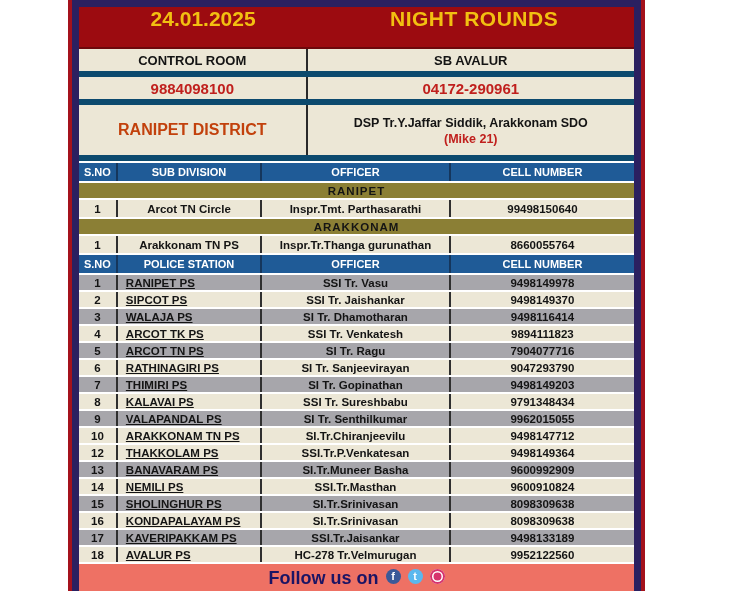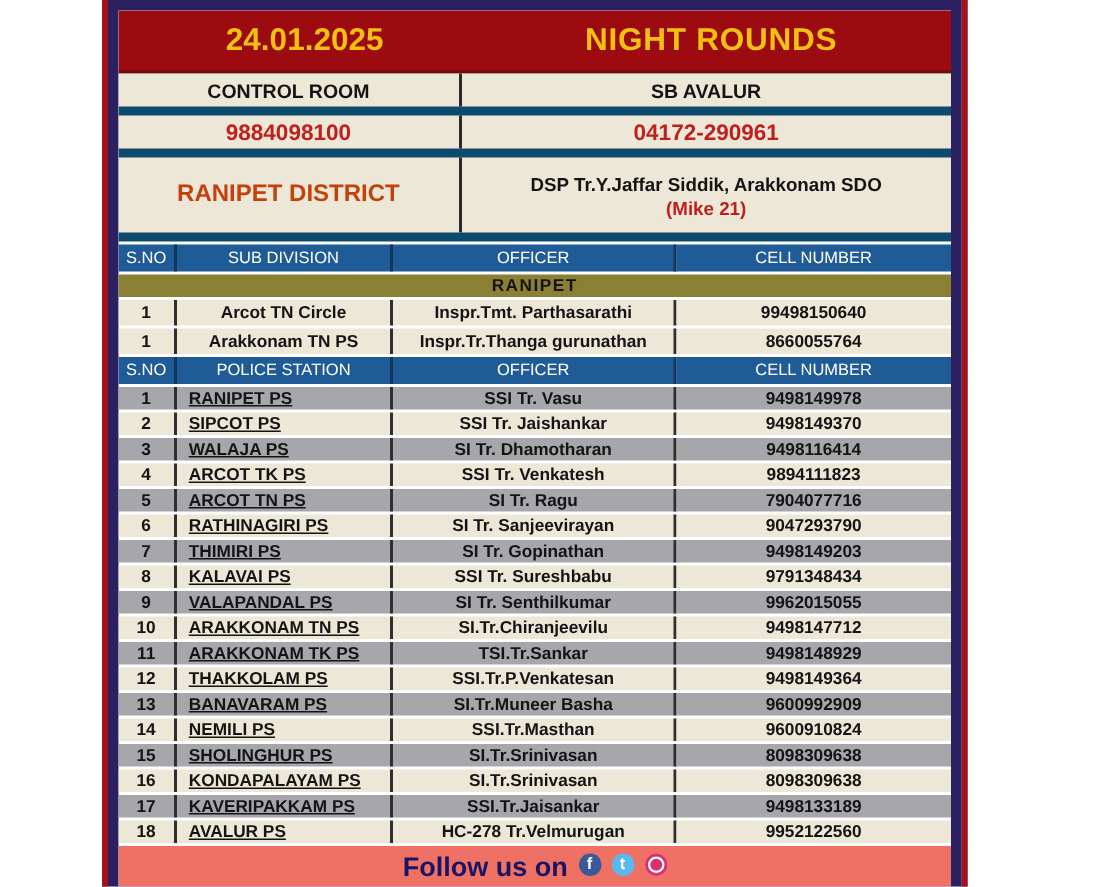--- a/index.html
+++ b/index.html
@@ -13,21 +13,21 @@
     border-left:4px solid #a4121c;border-right:4px solid #a4121c;
     background:#2b2060;overflow:hidden;
   }
   .poster-inner{
     box-sizing:border-box;width:100%;height:100%;
     border:7px solid #2b2060;border-bottom:0;
     background:#ffffff;overflow:hidden;
   }
   
   .titlebar{
-    background:#9c0b10;height:40px;display:flex;align-items:center;
+    background:#9c0b10;height:40px;display:flex;align-items:flex-start;
     border-bottom:2px solid #6d080c;
     padding-left:13px;
   }
   .titlebar .date{
     width:41%;text-align:center;color:#f2c011;font-size:21px;font-weight:bold;
   }
   .titlebar .title{
     width:59%;text-align:center;color:#f2c011;font-size:21px;font-weight:bold;letter-spacing:.5px;
   }
   
@@ -48,21 +48,21 @@
   
   .main-table{
     width:100%;border-collapse:separate;border-spacing:0 2px;table-layout:fixed;
     margin-top:0;
   }
   .main-table col.c1{width:7%;}
   .main-table col.c2{width:26%;}
   .main-table col.c3{width:34%;}
   .main-table col.c4{width:33%;}
   .main-table th{
-    background:#1f5b97;color:#ffffff;font-size:11px;font-weight:normal;
+    background:#1f5b97;color:#ffffff;font-size:11px;font-weight:bold;
     height:18px;padding:0;border-right:2px solid #15365c;
   }
   .main-table th:last-child{border-right:0;}
   .band td{
     background:#8b7f35;color:#f6e11b;font-size:16px;font-weight:bold;
     text-align:center;height:17px;letter-spacing:1px;padding:0;
   }
   .main-table td{
     font-size:11.5px;font-weight:bold;color:#141414;text-align:center;
     height:15px;padding:0 2px;border-right:2px solid #2f2f2f;
@@ -146,20 +146,23 @@
     <tr class="band">
       <td colspan="4">RANIPET</td>
     </tr>
     <tr class="division">
       <td>1</td>
       <td>Arcot TN Circle</td>
       <td>Inspr.Tmt. Parthasarathi</td>
       <td>99498150640</td>
     </tr>
 
+    <tr class="band">
+      <td colspan="4">ARAKKONAM</td>
+    </tr>
     <tr class="division">
       <td>1</td>
       <td>Arakkonam TN PS</td>
       <td>Inspr.Tr.Thanga gurunathan</td>
       <td>8660055764</td>
     </tr>
 
     <tr>
       <th>S.NO</th>
       <th>POLICE STATION</th>
@@ -221,26 +224,20 @@
             <td>9</td>
             <td class="left">VALAPANDAL PS</td>
             <td>SI Tr. Senthilkumar</td>
             <td>9962015055</td>
           </tr>
           <tr class="even">
             <td>10</td>
             <td class="left">ARAKKONAM TN PS</td>
             <td>SI.Tr.Chiranjeevilu</td>
             <td>9498147712</td>
-          </tr>
-          <tr class="odd">
-            <td>11</td>
-            <td class="left">ARAKKONAM TK PS</td>
-            <td>TSI.Tr.Sankar</td>
-            <td>9498148929</td>
           </tr>
           <tr class="even">
             <td>12</td>
             <td class="left">THAKKOLAM PS</td>
             <td>SSI.Tr.P.Venkatesan</td>
             <td>9498149364</td>
           </tr>
           <tr class="odd">
             <td>13</td>
             <td class="left">BANAVARAM PS</td>

